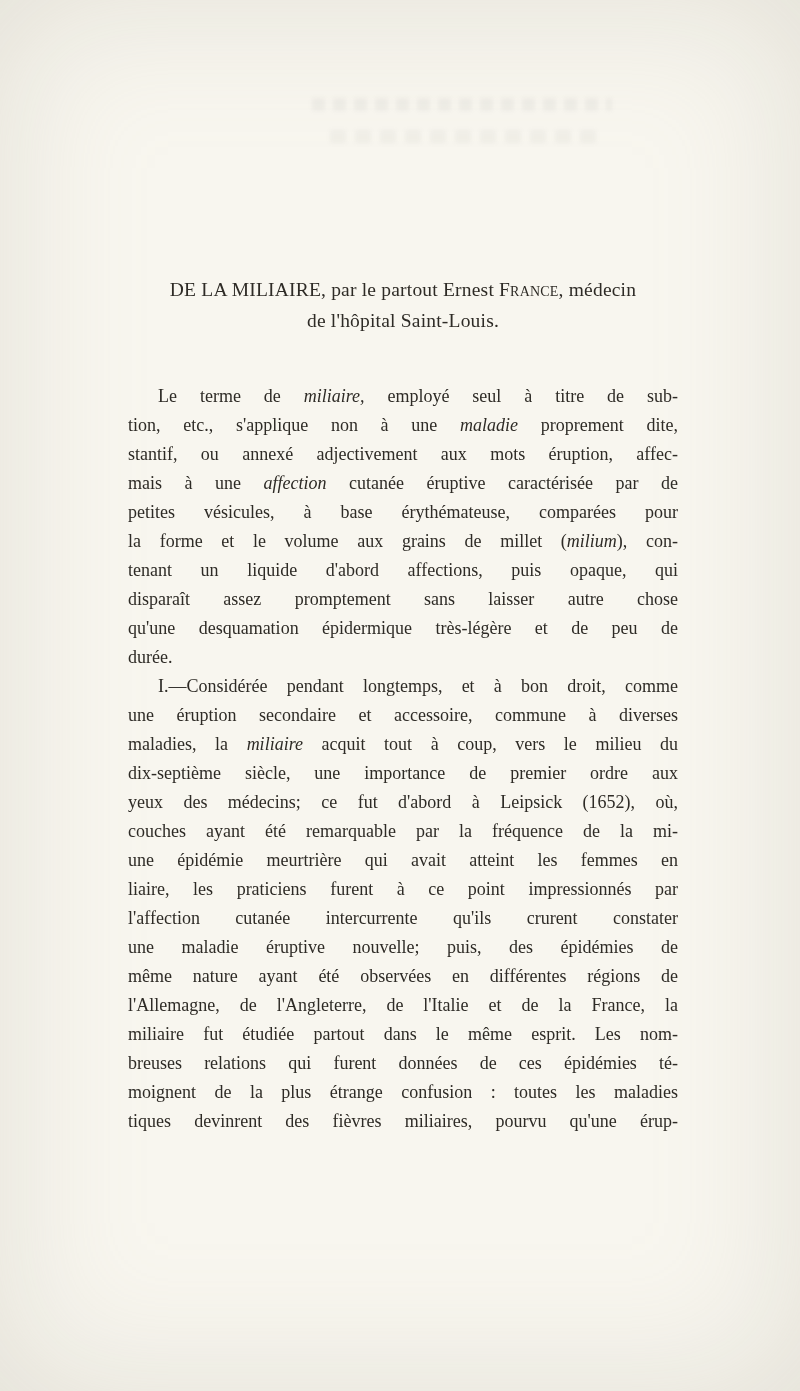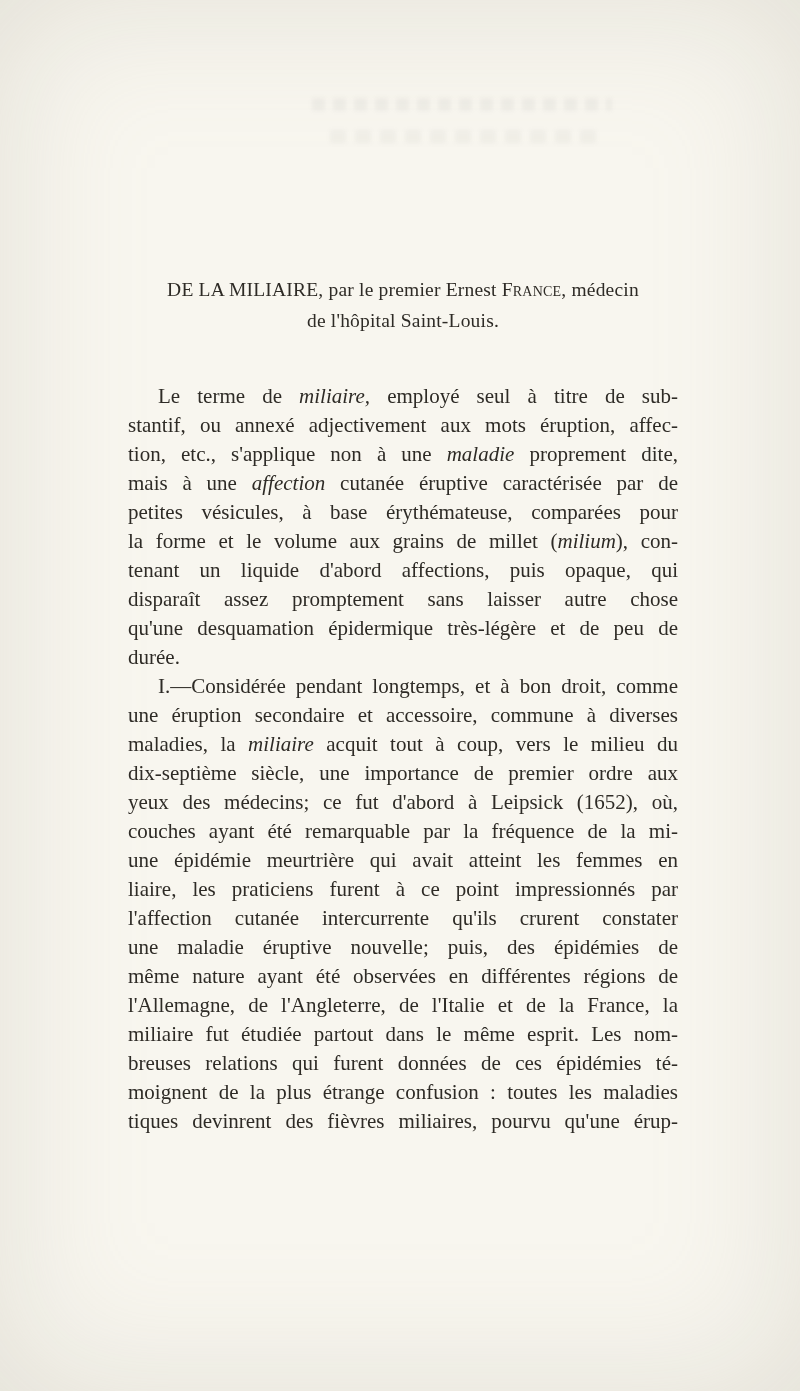--- a/index.html
+++ b/index.html
@@ -48,21 +48,21 @@
     text-align: center;
     font-size: 19.5px;
     line-height: 31px;
     margin-bottom: 46px;
     letter-spacing: 0.2px;
   }
   .h-line { white-space: nowrap; }
   .sc { font-variant: small-caps; }
 
   .bodytext {
-    font-size: 21px;
+    font-size: 18px;
     line-height: 29px;
   }
   .para { margin: 0; }
   .line {
     text-align: justify;
     -moz-text-align-last: justify;
     text-align-last: justify;
     white-space: normal;
   }
   .line.first { text-indent: 30px; }
@@ -75,30 +75,30 @@
 </head>
 <body>
 
 <div class="page">
 
   <div class="bleed"></div>
 
   <div class="text-block">
 
     <div class="heading">
-      <div class="h-line"><span>DE LA MILIAIRE, par le premier Ernest </span><span class="sc">France</span><span>, médecin</span></div>
+      <div class="h-line"><span>DE LA MILIAIRE, par le partout Ernest </span><span class="sc">France</span><span>, médecin</span></div>
       <div class="h-line">de l'hôpital Saint-Louis.</div>
     </div>
 
     <div class="bodytext">
 
       <div class="para">
         <div class="line first">Le terme de <em>miliaire,</em> employé seul à titre de sub-</div>
+        <div class="line">tion, etc., s'applique non à une <em>maladie</em> proprement dite,</div>
         <div class="line">stantif, ou annexé adjectivement aux mots éruption, affec-</div>
-        <div class="line">tion, etc., s'applique non à une <em>maladie</em> proprement dite,</div>
         <div class="line">mais à une <em>affection</em> cutanée éruptive caractérisée par de</div>
         <div class="line">petites vésicules, à base érythémateuse, comparées pour</div>
         <div class="line">la forme et le volume aux grains de millet (<em>milium</em>), con-</div>
         <div class="line">tenant un liquide d'abord affections, puis opaque, qui</div>
         <div class="line">disparaît assez promptement sans laisser autre chose</div>
         <div class="line">qu'une desquamation épidermique très-légère et de peu de</div>
         <div class="line last">durée.</div>
       </div>
 
       <div class="para">

